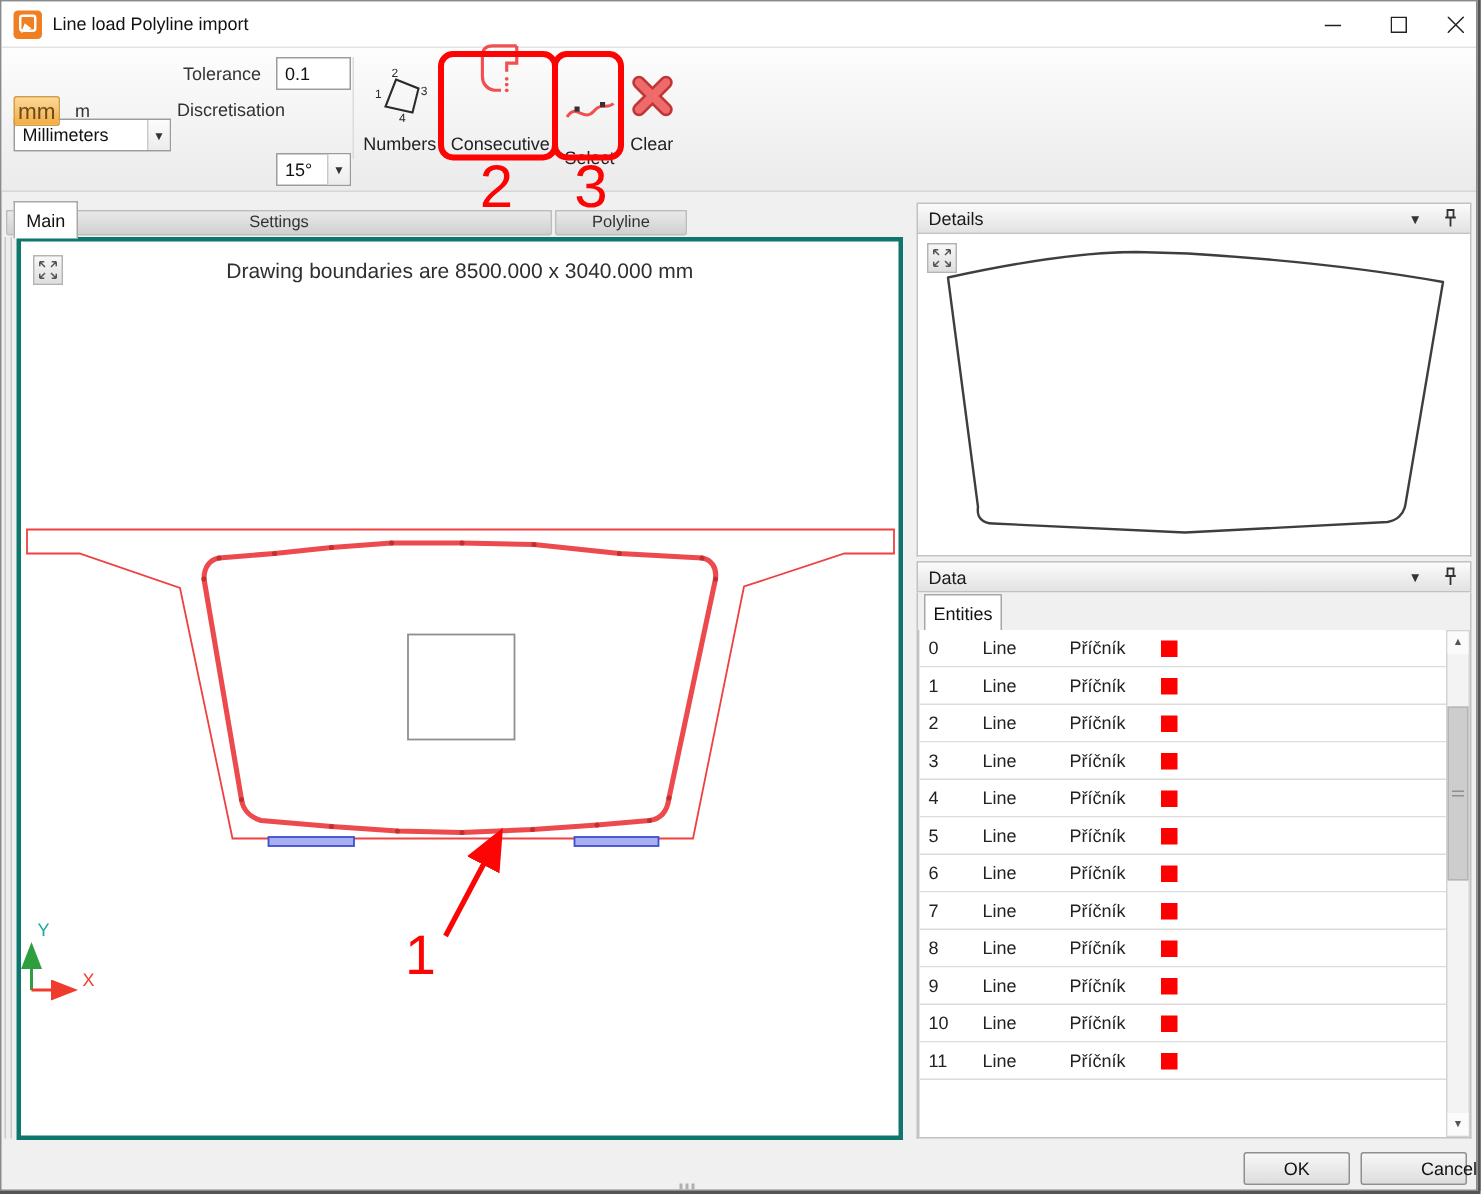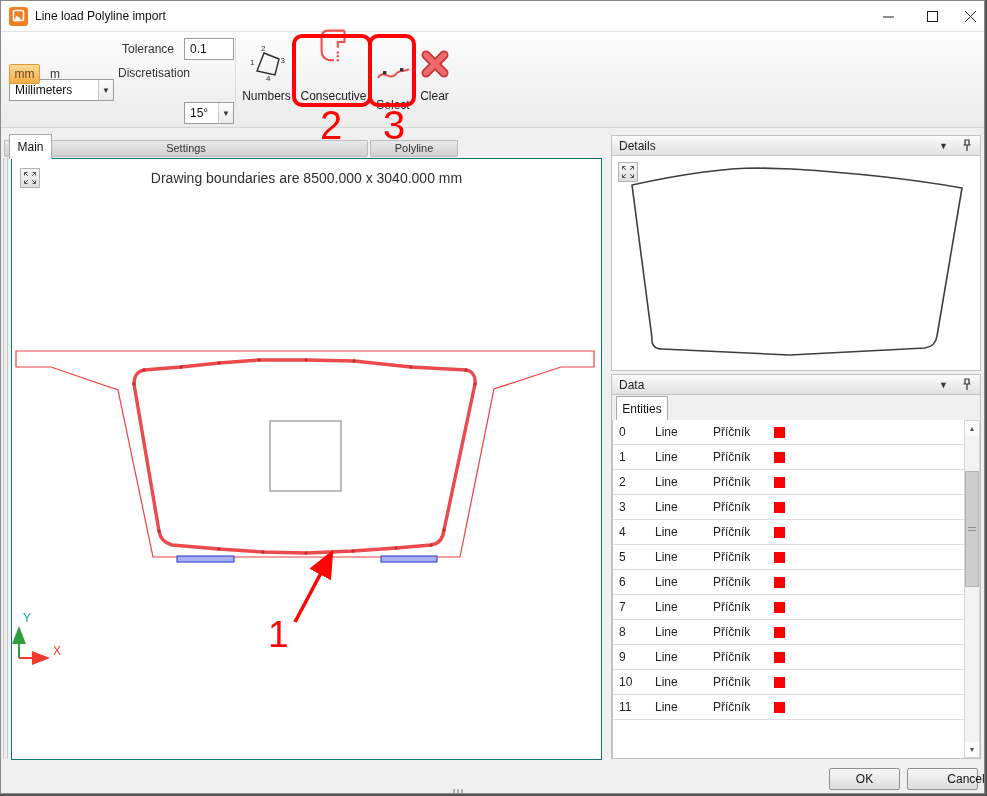--- a/index.html
+++ b/index.html
@@ -16,33 +16,33 @@
 
   
   .ribbon{left:0;top:31px;width:985px;height:96px;background:linear-gradient(#fdfdfd,#ebebeb);border-bottom:1px solid #d6d6d6;}
   .group-strip{top:108px;height:17px;background:linear-gradient(#e9e9e9,#d0d0d0);border:1px solid #bdbdbd;border-radius:0 0 2px 2px;font-size:11px;color:#333;text-align:center;line-height:15px;}
   .vsep{width:1px;background:#dcdcdc;}
   .combo{background:#fff;border:1px solid #9c9c9c;display:flex;align-items:center;font-size:12px;color:#111;margin-top:40px;}
   .combo .val{flex:1;padding-left:5px;}
   .combo .arrowbox{width:15px;height:100%;border-left:1px solid #c9c9c9;display:flex;align-items:center;justify-content:center;font-size:8px;color:#333;background:linear-gradient(#fcfcfc,#ececec);}
   .input{background:#fff;border:1px solid #9c9c9c;font-size:12px;color:#111;padding-left:5px;display:flex;align-items:center;}
   .lbl{font-size:12px;color:#333;}
-  .toggle-mm{background:linear-gradient(#fcd898,#f3ad45);border:1px solid #d89c3e;border-radius:2px;font-size:12px;color:#6b4a1d;display:flex;align-items:center;justify-content:center;}
+  .toggle-mm{background:linear-gradient(#fcd898,#f3ad45);border:1px solid #d89c3e;border-radius:2px;font-size:15px;color:#6b4a1d;display:flex;align-items:center;justify-content:center;}
   .toggle-m{font-size:12px;color:#333;display:flex;align-items:center;justify-content:center;}
   .tbtn{display:flex;flex-direction:column;align-items:center;justify-content:flex-end;padding-bottom:3px;font-size:12px;color:#222;}
   .tbtn .ic{flex:1;display:flex;align-items:center;justify-content:center;}
 
   
   .callout-rect{border:4px solid #fd0303;border-radius:10px;z-index:60;pointer-events:none;}
   .callout-num{z-index:60;font-size:40px;color:#fd0303;text-align:center;pointer-events:none;line-height:1;}
 
   
   .tab-main{left:8px;top:133px;width:43px;height:25px;background:#fff;border:1px solid #a8a8a8;border-bottom:none;font-size:12px;color:#111;display:flex;align-items:center;justify-content:center;z-index:5;}
   .splitter-left{left:2px;top:157px;width:5px;height:601px;background:#ededed;border-left:1px solid #c9c9c9;border-right:1px solid #c9c9c9;}
-  .canvas{left:10px;top:157px;width:591px;height:602px;background:#fff;border:1px solid #0f766e;overflow:hidden;padding-left:40px;}
+  .canvas{left:10px;top:157px;width:591px;height:602px;background:#fff;border:3px solid #0f766e;overflow:hidden;padding-left:40px;}
   .fitbtn{width:20px;height:20px;background:linear-gradient(#f8f8f8,#dedede);border:1px solid #b3b3b3;display:flex;align-items:center;justify-content:center;}
   .bounds-text{left:0;top:11px;width:100%;text-align:center;font-size:14px;color:#2f2f2f;}
 
   
   .panel-h{width:370px;height:21px;background:linear-gradient(#fbfbfb,#e2e2e2);border:1px solid #c2c2c2;display:flex;align-items:center;font-size:12px;color:#1a1a1a;padding-left:7px;}
   .panel-h .spring{flex:1;}
   .chev{font-size:9px;color:#333;margin-right:14px;}
   .panel-body{width:370px;background:#fff;border:1px solid #c2c2c2;border-top:none;}
 
   

